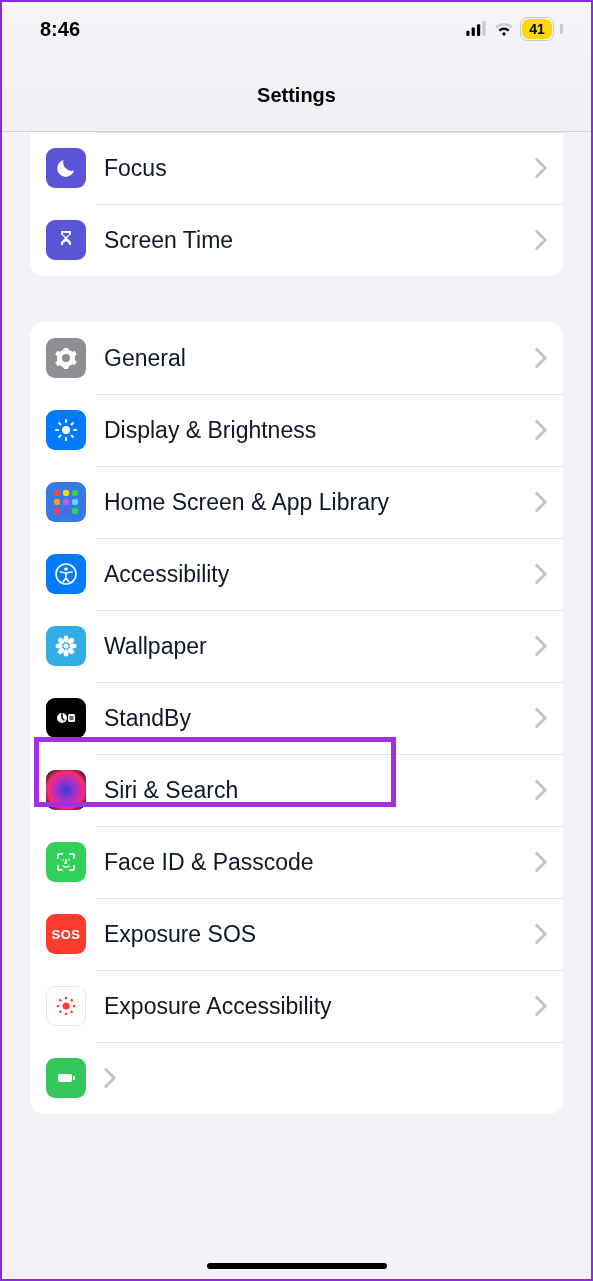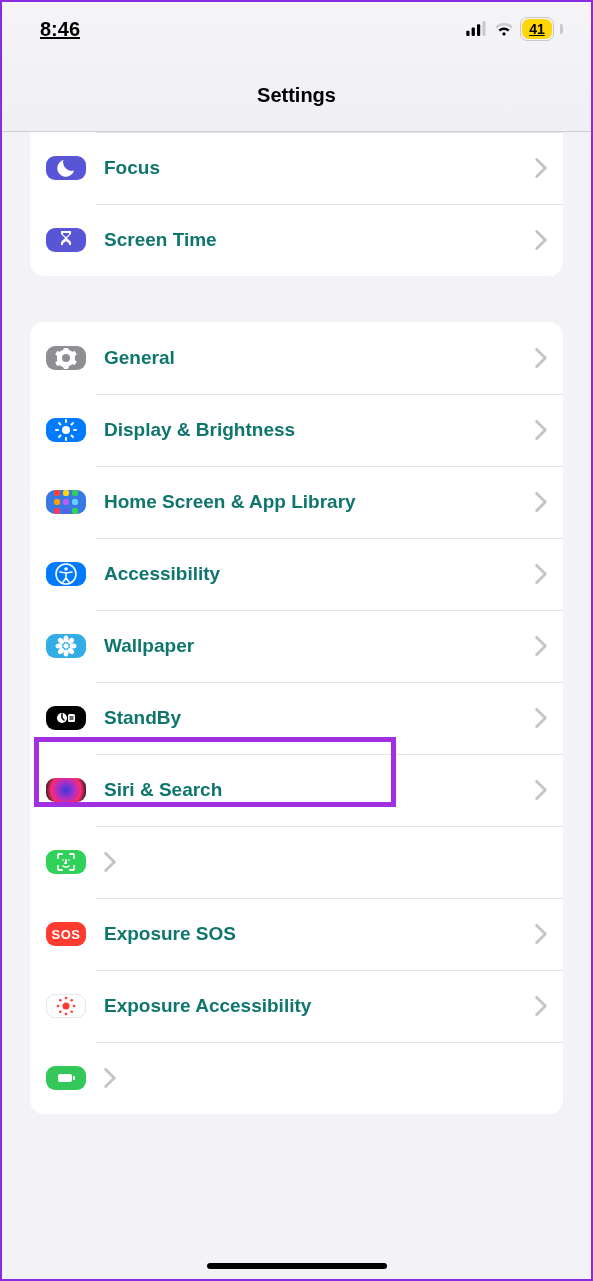--- a/index.html
+++ b/index.html
@@ -15,21 +15,20 @@
   
   .status-bar {
     height: 54px;
     display: flex;
     align-items: center;
     justify-content: space-between;
     padding: 0 28px 0 38px;
     font-size: 20px;
     font-weight: 600;
     background: linear-gradient(180deg,#f6f4f7 0%, #f3f2f6 100%);
-    text-decoration: underline;
   }
   .status-right { display: flex; align-items: center; gap: 6px; }
   .battery-pill {
     display:inline-flex; align-items:center; justify-content:center;
     background:#ffd60a; color:#000; font-size:14px; font-weight:700;
     border-radius:7px; padding:10px 5px; height:16px; min-width:30px;
     position: relative;
   }
   .battery-tip{
     width:3px; height:10px; background:#c9c9ce; border-radius:0 2px 2px 0;
@@ -71,29 +70,29 @@
     height:1px; background:#e3e3e8;
   }
   .row.first-partial::before{
     
     content:"";
     position:absolute; top:0; left:66px; right:0;
     height:1px; background:#e3e3e8;
   }
 
   .app-icon{
-    width:40px; height:24px; border-radius:9px;
+    width:40px; height:40px; border-radius:9px;
     flex: 0 0 40px;
     display:flex; align-items:center; justify-content:center;
     margin-right: 18px;
     color:#fff;
   }
   .app-icon svg{width:24px;height:24px;display:block;}
   .row-label{
-    font-size:19px; color:#0f766e; font-weight:700;
+    font-size:23px; color:#0f172a; font-weight:400;
     flex: 1 1 auto;
   }
   .chev{
     flex:0 0 auto; color:#c4c4c8;
   }
   .chev svg{width:12px;height:20px;display:block;}
 
   
   .bg-indigo{background:#5856d6;}
   .bg-grey{background:#8e8e93;}
@@ -322,20 +321,21 @@
     <div class="row">
       <span class="app-icon bg-mint">
         <svg viewBox="0 0 24 24" fill="none" stroke="#fff" stroke-width="1.8" stroke-linecap="round">
             <path d="M4 8V5a1 1 0 0 1 1-1h3M20 8V5a1 1 0 0 0-1-1h-3M4 16v3a1 1 0 0 0 1 1h3M20 16v3a1 1 0 0 1-1 1h-3"></path>
             <circle cx="9" cy="10" r="0.8" fill="#fff" stroke="none"></circle>
             <circle cx="15" cy="10" r="0.8" fill="#fff" stroke="none"></circle>
             <path d="M12 10v3h-1"></path>
             <path d="M9 16c1 .8 2 1 3 1s2-.2 3-1" stroke-width="1.5"></path>
           </svg>
       </span>
+      <span class="row-label">Face ID &amp; Passcode</span>
       <span class="chev">
           <svg viewBox="0 0 8 14">
             <path d="M1 1l6 6-6 6" stroke="#c4c4c8" stroke-width="2" fill="none" stroke-linecap="round" stroke-linejoin="round"></path>
           </svg>
         </span>
     </div>
 
     <div class="row">
       <span class="app-icon bg-red" style="font-size:13px;font-weight:800;letter-spacing:0.5px;">SOS</span>
       <span class="row-label">Exposure SOS</span>

